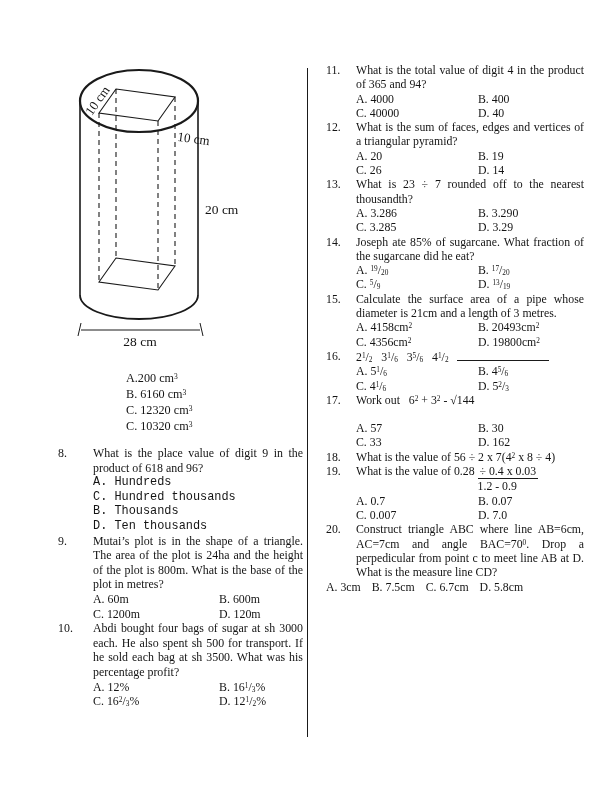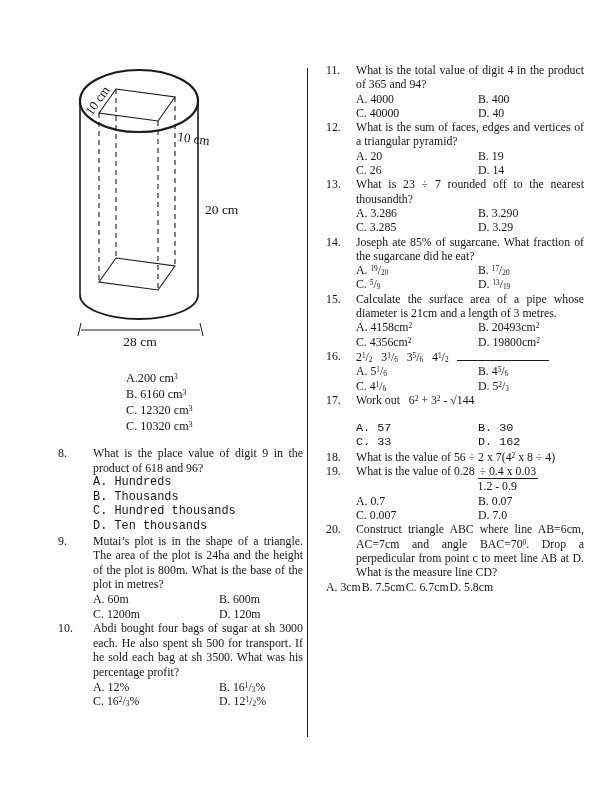--- a/index.html
+++ b/index.html
@@ -25,22 +25,22 @@
   .question{font-size:11.8px;line-height:14.3px;}
   .col-left .question{font-size:11.9px;line-height:14.6px;}
   .qhead{display:flex;}
   .qnum{flex:none;width:35px;}
   .col-right .qnum{width:30px;}
   .qbody{flex:1;min-width:0;}
   .qtext{text-align:justify;text-align-last:left;}
   .opts.list .opt{display:block;font-family:Liberation Mono, monospace;}
   .opts.grid{display:grid;grid-template-columns:53.5% 46.5%;}
   .col-left .opts.grid{grid-template-columns:60% 40%;}
-  .opts.gap{margin-top:14px;font-family:Liberation Mono, monospace;}
-  .opts-row{display:flex;gap:1px;margin-top:1px;}
+  .opts.gap{margin-top:14px;}
+  .opts-row{display:flex;gap:11px;margin-top:1px;}
 
   
   .seqline{white-space:nowrap;}
   .blank{display:inline-block;width:92px;height:11px;border-bottom:1.1px solid #1a1a1a;margin-left:8px;vertical-align:baseline;}
 
   
   .frac{display:inline-block;vertical-align:top;text-align:right;font-family:Liberation Serif, serif;}
   .frac .num{display:block;border-bottom:1.2px solid #1a1a1a;padding:0 2px;}
   .frac .den{display:block;}
 
@@ -97,22 +97,22 @@
       </div>
 
     <div id="left-questions">
         <div class="question">
           <div class="qhead">
             <span class="qnum">8.</span>
             <div class="qbody">
               <div class="qtext">What is the place value of digit 9 in the product of 618 and 96?</div>
               <div class="opts list">
                 <span class="opt">A. Hundreds</span>
+                <span class="opt">C. Hundred thousands</span>
                 <span class="opt">B. Thousands</span>
-                <span class="opt">C. Hundred thousands</span>
                 <span class="opt">D. Ten thousands</span>
               </div>
             </div>
           </div>
         </div>
         <div class="question">
           <div class="qhead">
             <span class="qnum">9.</span>
             <div class="qbody">
               <div class="qtext">Mutai’s plot is in the shape of a triangle. The area of the plot is 24ha and the height of the plot is 800m. What is the base of the plot in metres?</div>

